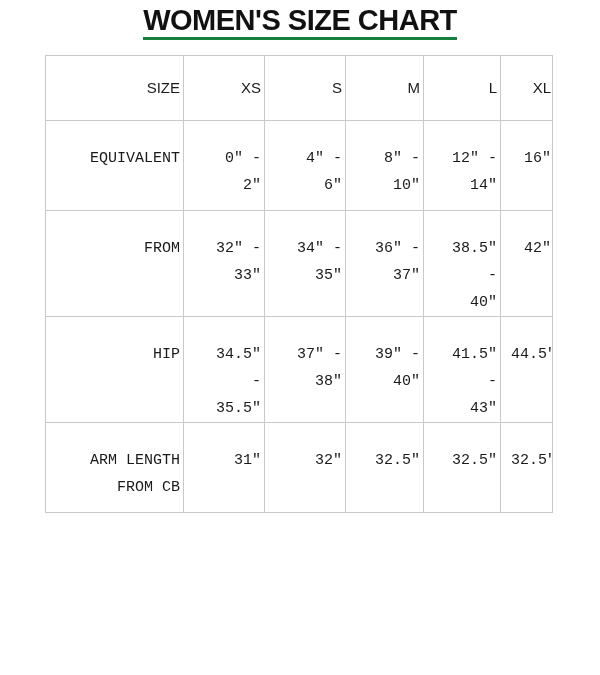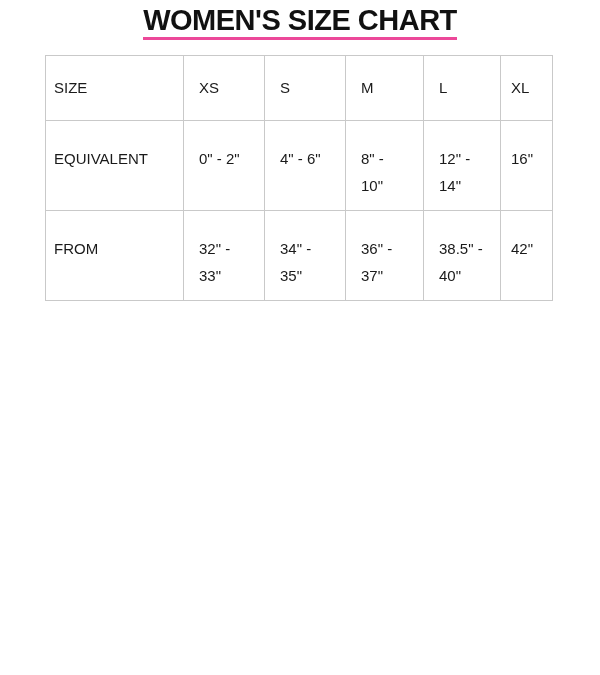--- a/index.html
+++ b/index.html
@@ -23,51 +23,52 @@
     padding-top: 4px;
   }
   .title {
     display: inline-block;
     margin: 0;
     font-size: 29px;
     font-weight: 800;
     letter-spacing: -0.5px;
     color: #111111;
     line-height: 1.15;
-    border-bottom: 3px solid #ec4899;
+    border-bottom: 3px solid #15803d;
     padding-bottom: 0px;
   }
   table.size-chart {
     border-collapse: collapse;
     table-layout: fixed;
     margin-left: 45px;
     margin-top: 15px;
     width: 507px;
   }
   .size-chart th,
   .size-chart td {
     border: 1px solid #c9c9c9;
     background: #ffffff;
     vertical-align: top;
-    text-align: left;
+    text-align: right;
     font-weight: 400;
     font-size: 15px;
     line-height: 27px;
     color: #1a1a1a;
     padding: 24px 3px 0 15px;
     white-space: pre-line;
     overflow: hidden;
   }
   .size-chart thead th {
     height: 65px;
     padding-top: 18px;
   }
   .size-chart tbody td,
   .size-chart tbody th {
     height: 90px;
+    font-family: Liberation Mono, monospace;
   }
   .size-chart .col-label {
     padding-left: 8px;
   }
   .size-chart .col-xl {
     padding-left: 10px;
     padding-right: 1px;
   }
 </style>
 </head>
@@ -114,16 +115,37 @@
         <td>32" -
 33"</td>
         <td>34" -
 35"</td>
         <td>36" -
 37"</td>
         <td>38.5" -
 40"</td>
         <td class="col-xl">42"</td>
       </tr>
+      <tr>
+        <td class="col-label">HIP</td>
+        <td>34.5" -
+35.5"</td>
+        <td>37" -
+38"</td>
+        <td>39" -
+40"</td>
+        <td>41.5" -
+43"</td>
+        <td class="col-xl">44.5"</td>
+      </tr>
+      <tr>
+        <td class="col-label">ARM LENGTH
+FROM CB</td>
+        <td>31"</td>
+        <td>32"</td>
+        <td>32.5"</td>
+        <td>32.5"</td>
+        <td class="col-xl">32.5"</td>
+      </tr>
     </tbody>
   </table>
 
 </div>
 
 </body></html>

